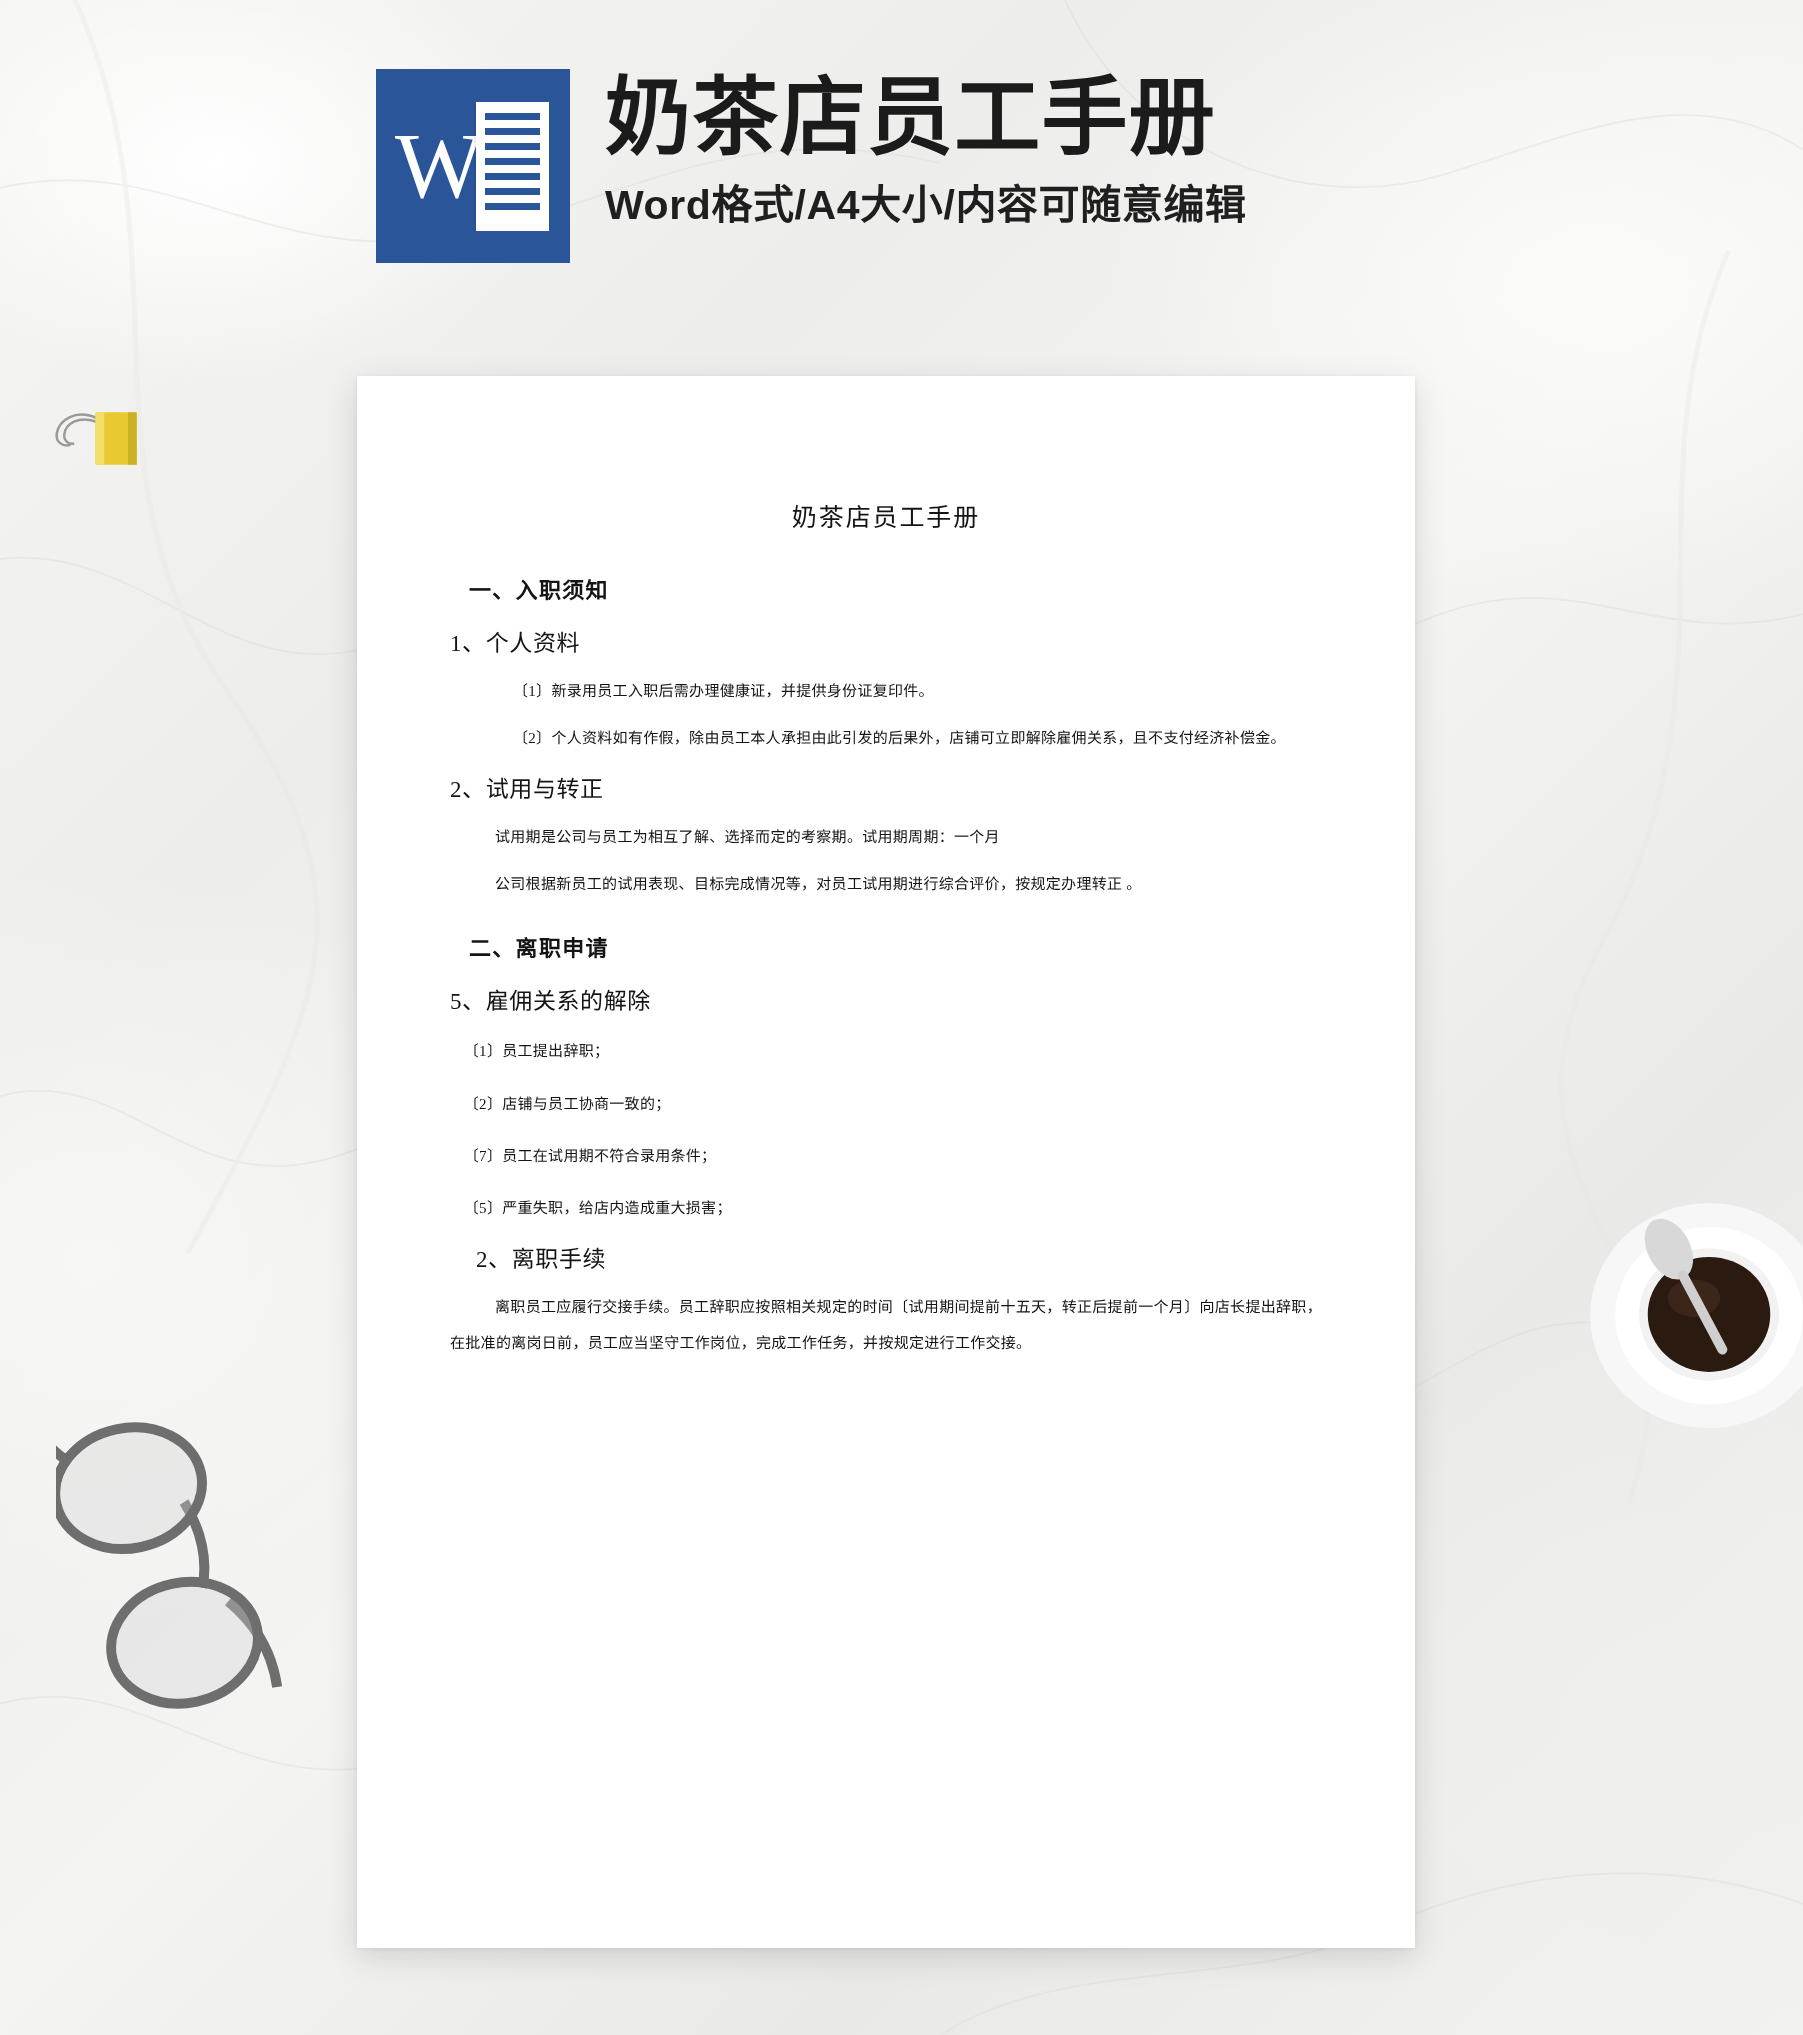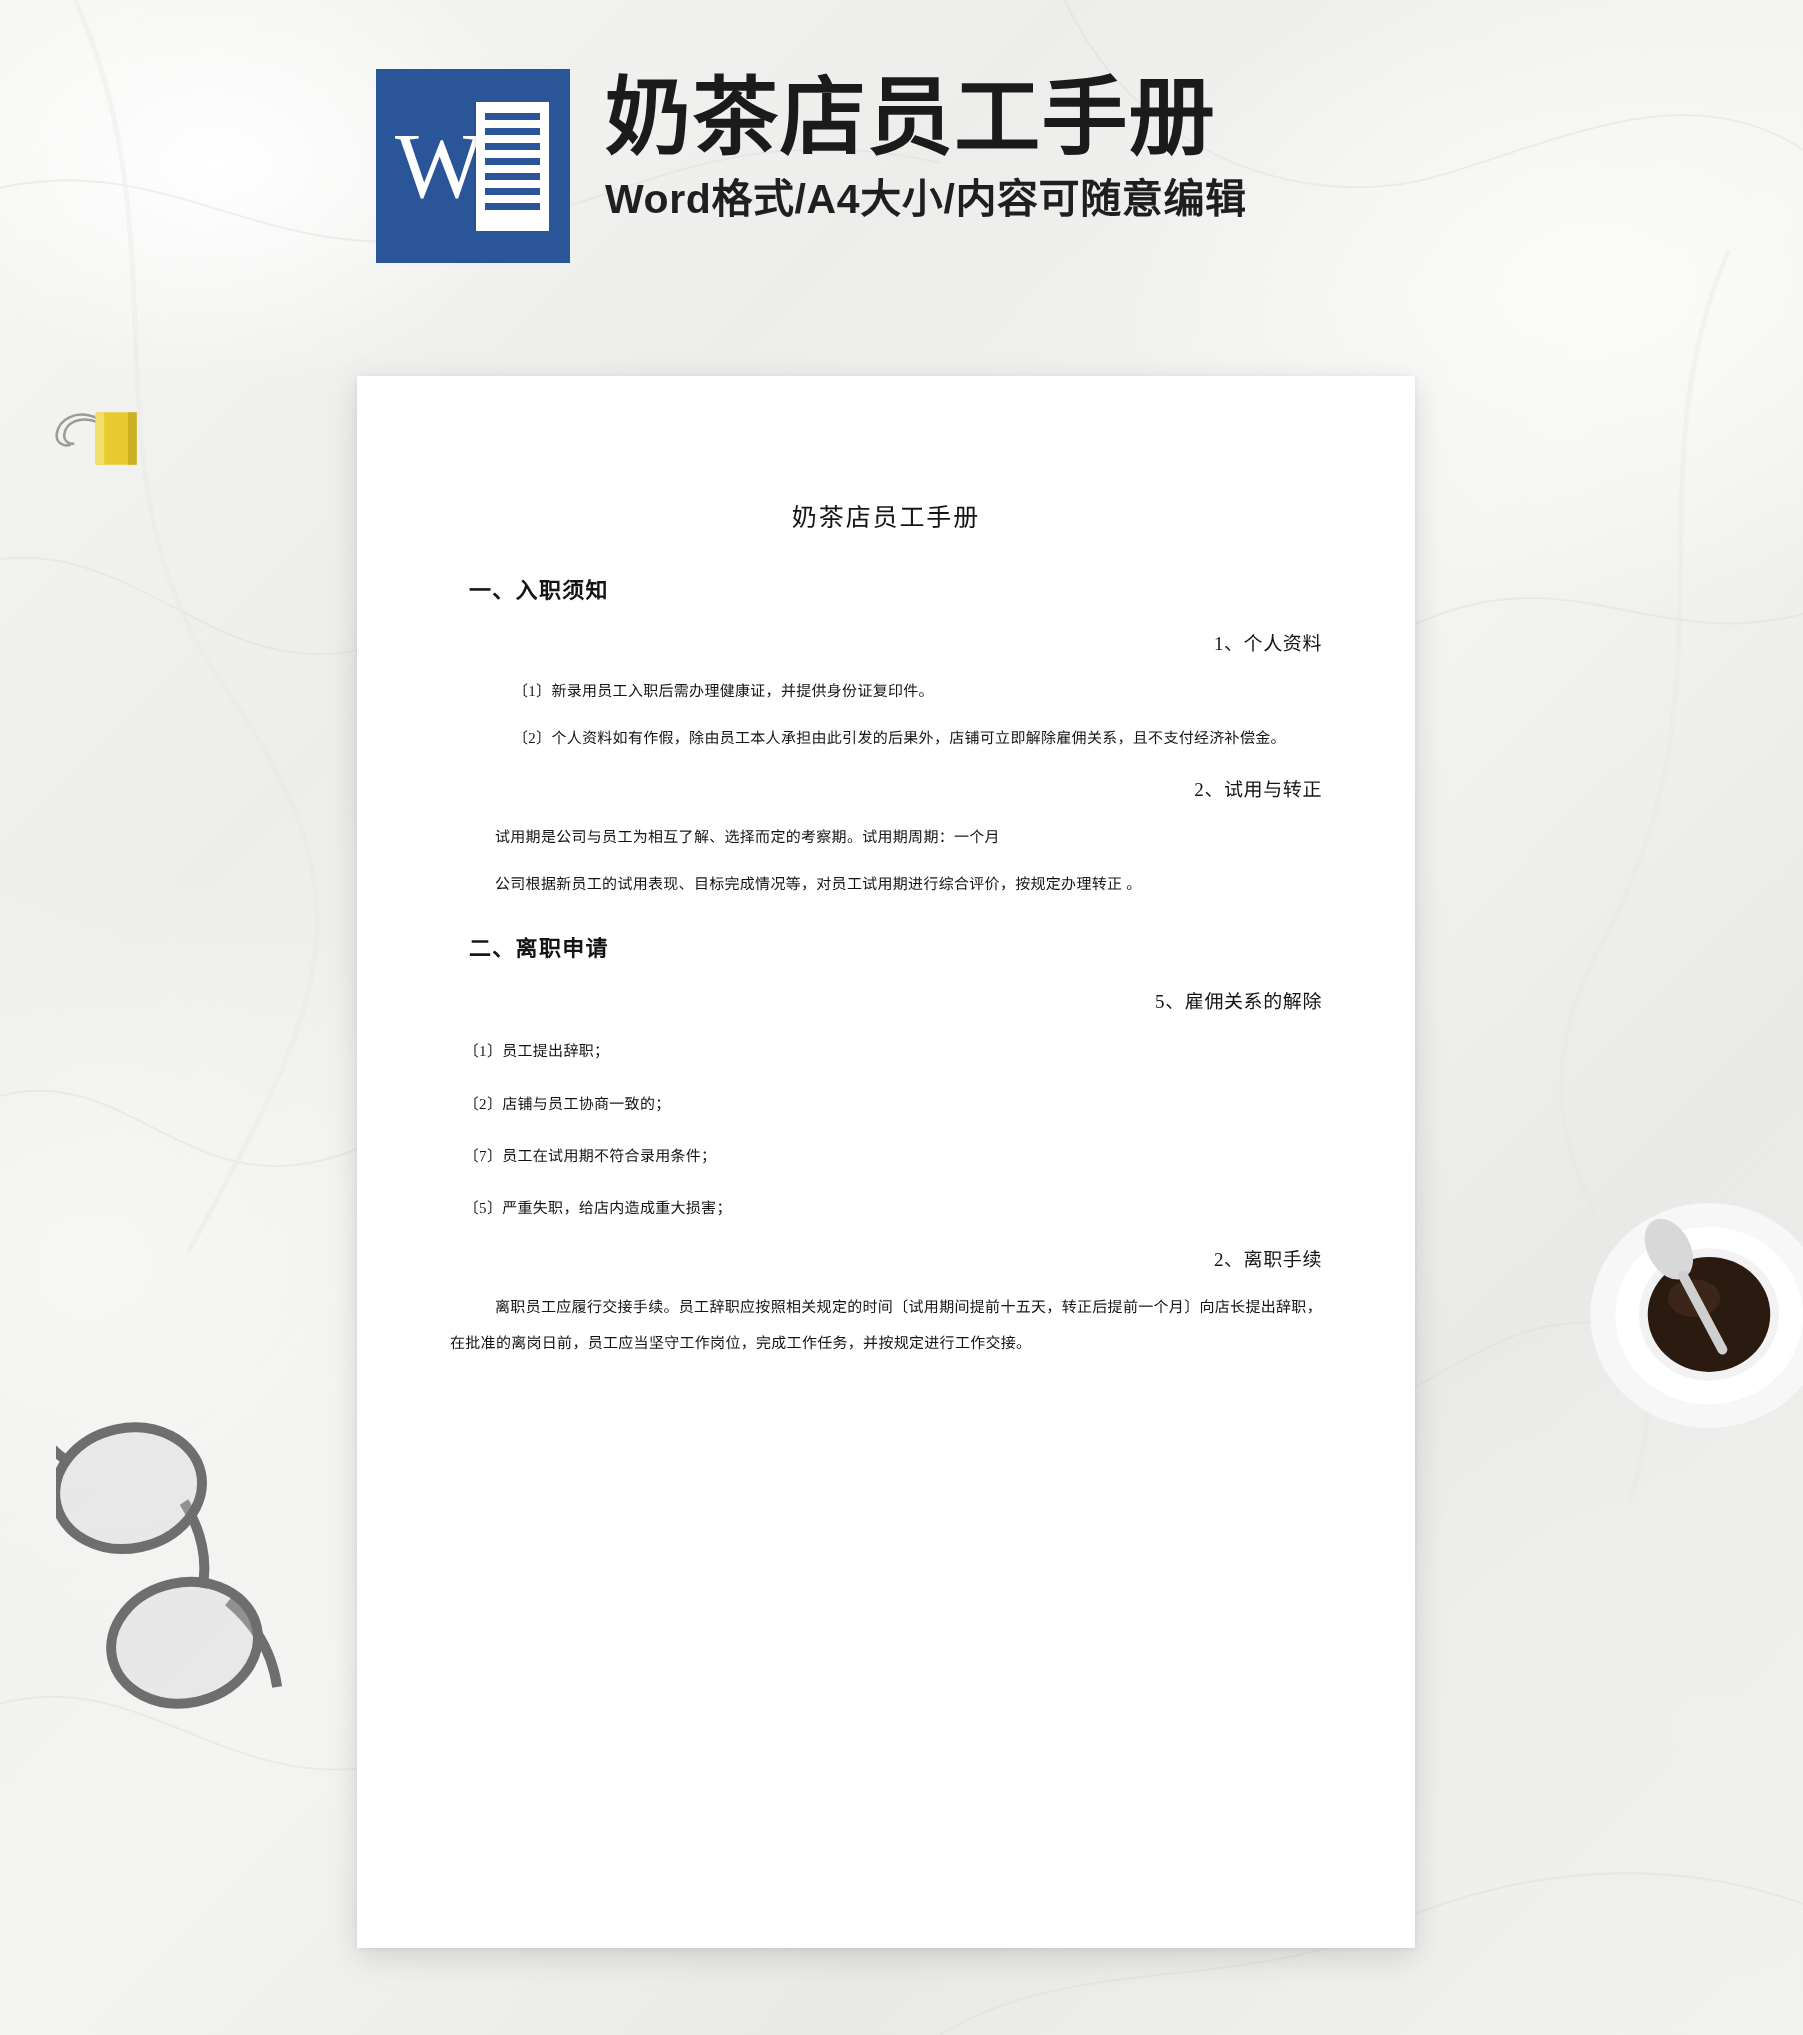--- a/index.html
+++ b/index.html
@@ -80,21 +80,21 @@
   }
   .doc-title {
     font-size: 86px;
     line-height: 94px;
     color: #1b1b1b;
     font-weight: 700;
     letter-spacing: 1.3px;
     white-space: nowrap;
   }
   .doc-subtitle {
-    margin-top: 12px;
+    margin-top: 18px;
     font-size: 41px;
     line-height: 46px;
     color: #1f1f1f;
     font-weight: 700;
     letter-spacing: 0.6px;
     white-space: nowrap;
     text-align: center;
   }
 
   
@@ -122,25 +122,24 @@
   }
   .h2 {
     font-size: 22px;
     line-height: 35px;
     font-weight: 700;
     letter-spacing: 1.3px;
     margin: 29px 0 21px 19px;
   }
   .h2.first { margin-top: 0; }
   .h3 {
-    font-size: 19px;
+    font-size: 23px;
     line-height: 30px;
     letter-spacing: 0.6px;
     margin: 19px 0 13.8px 0;
-    text-align: right;
   }
   .h3.indent { margin-left: 26px; font-weight: 400; }
   .p {
     font-size: 15px;
     line-height: 36px;
     letter-spacing: 0.3px;
     margin: 11.3px 0;
     text-align: justify;
   }
   .p.ind1 { text-indent: 45px; }

